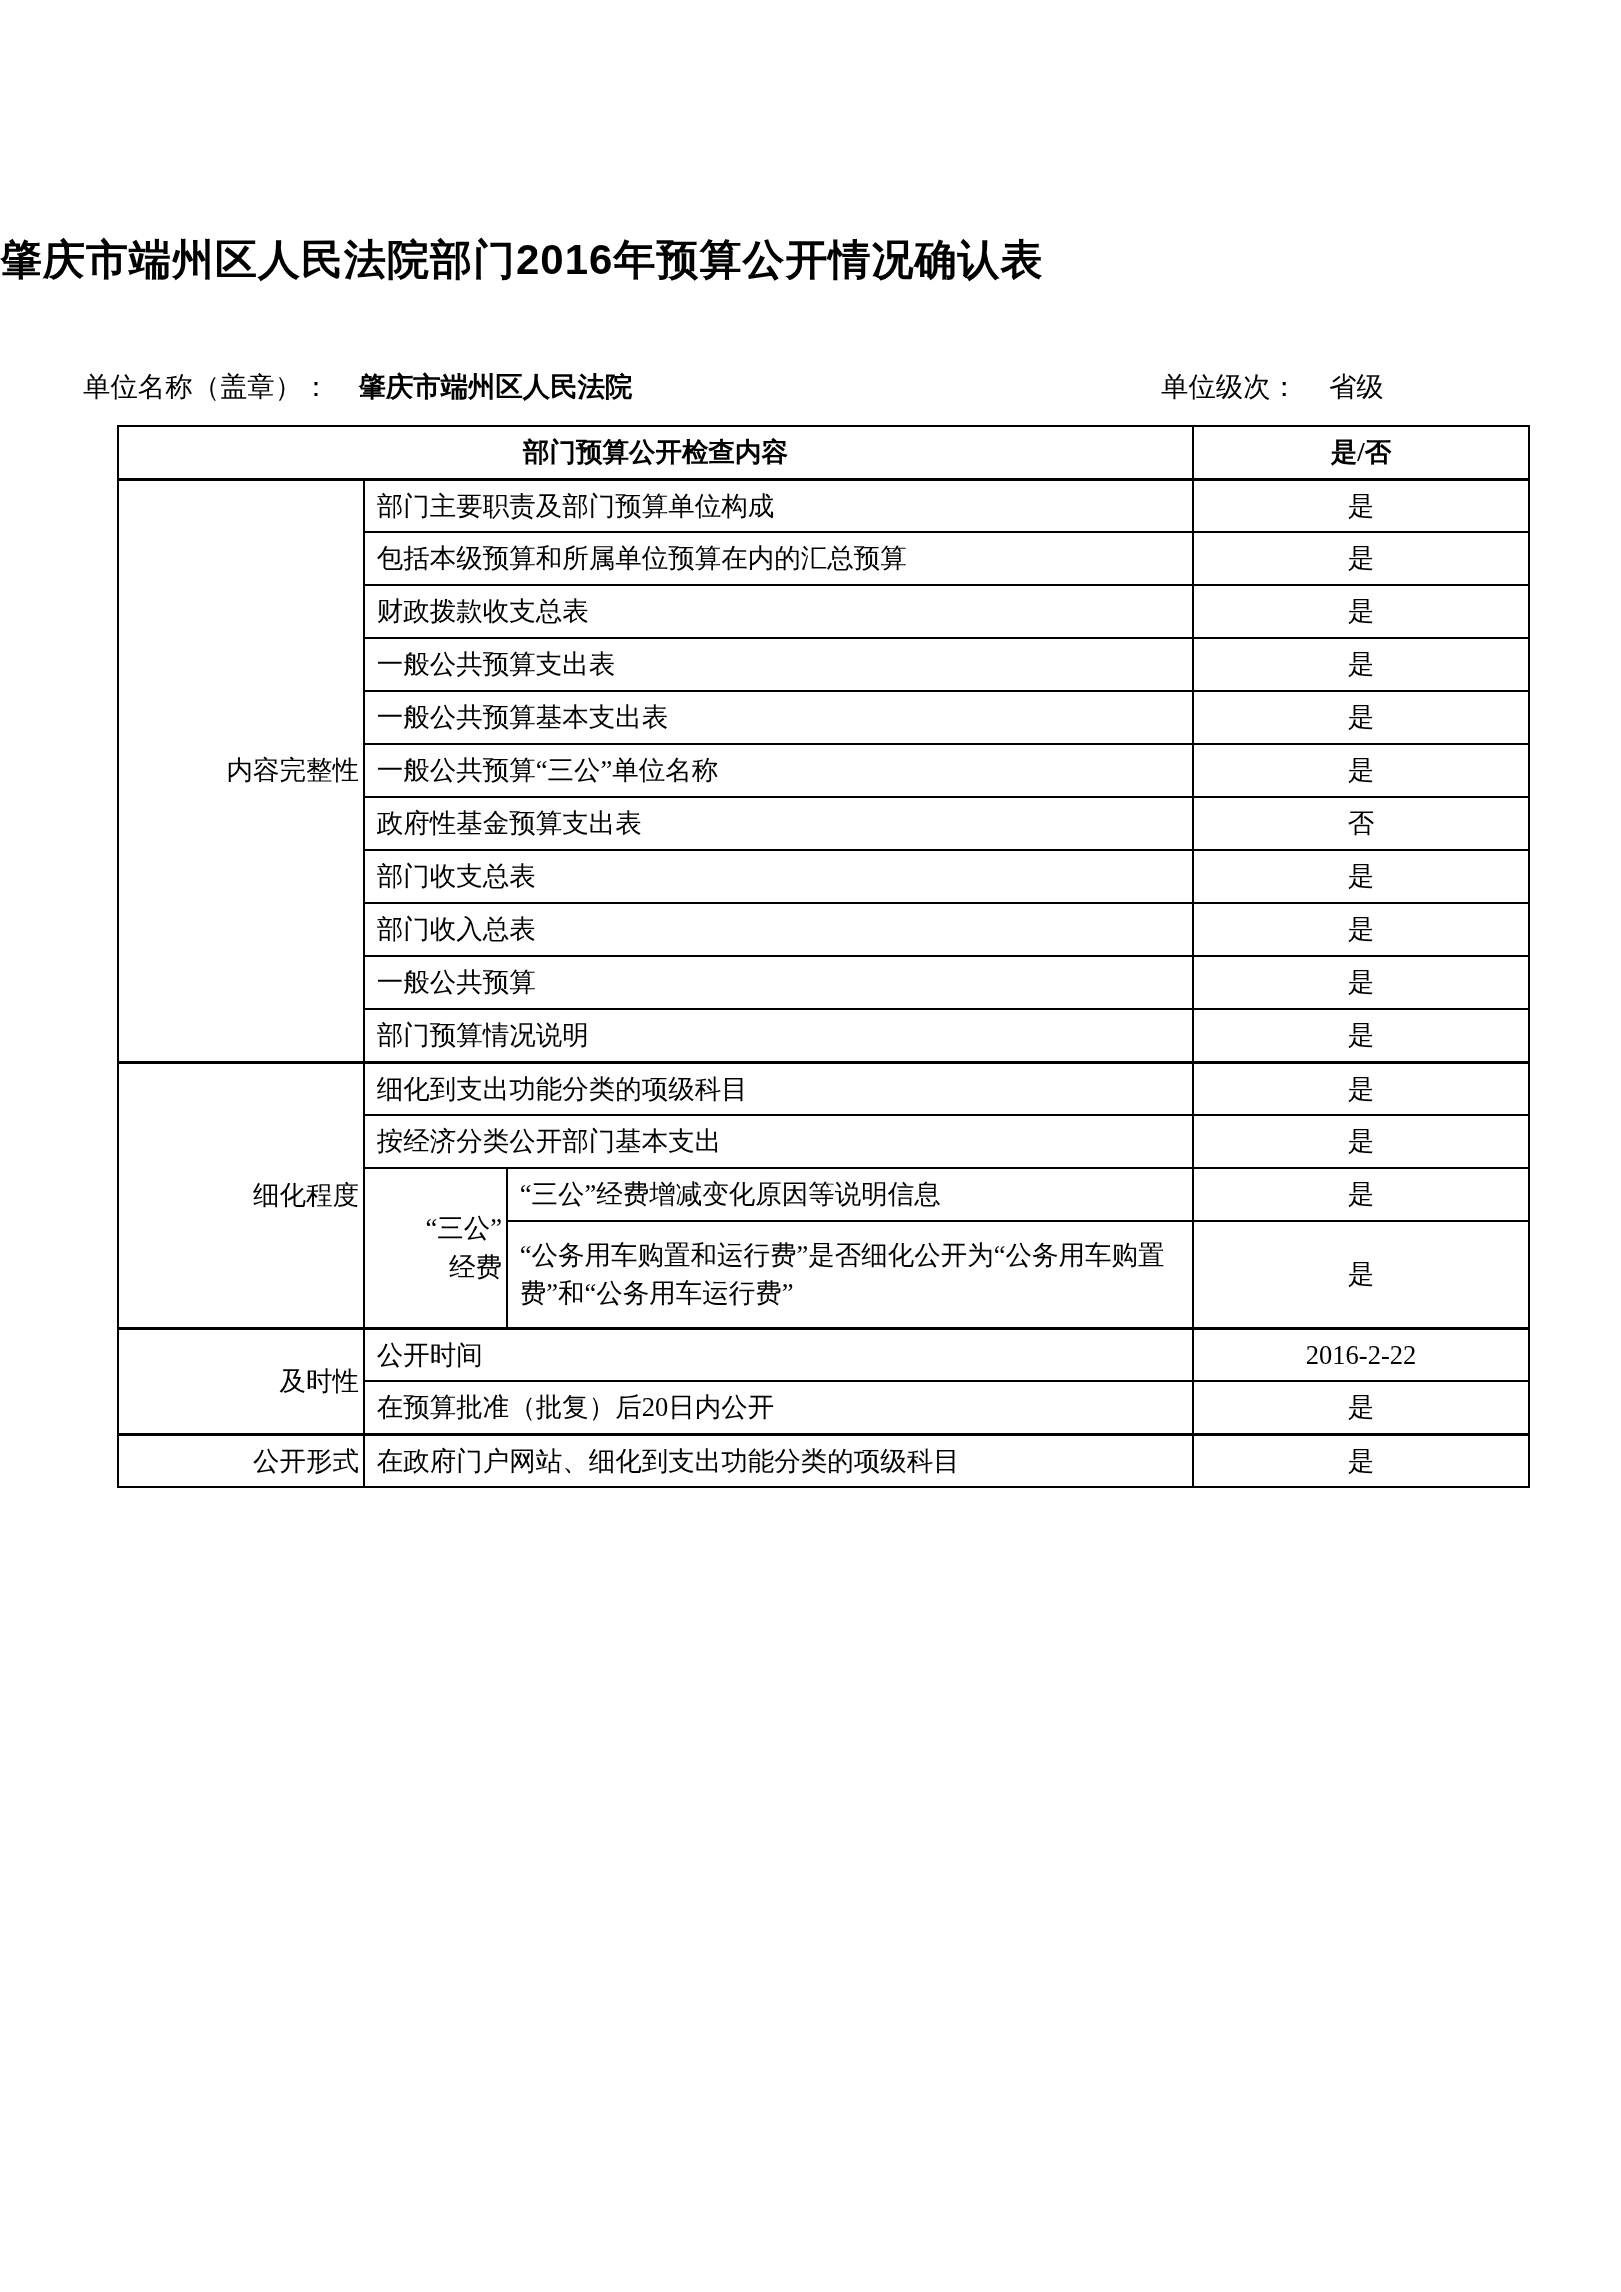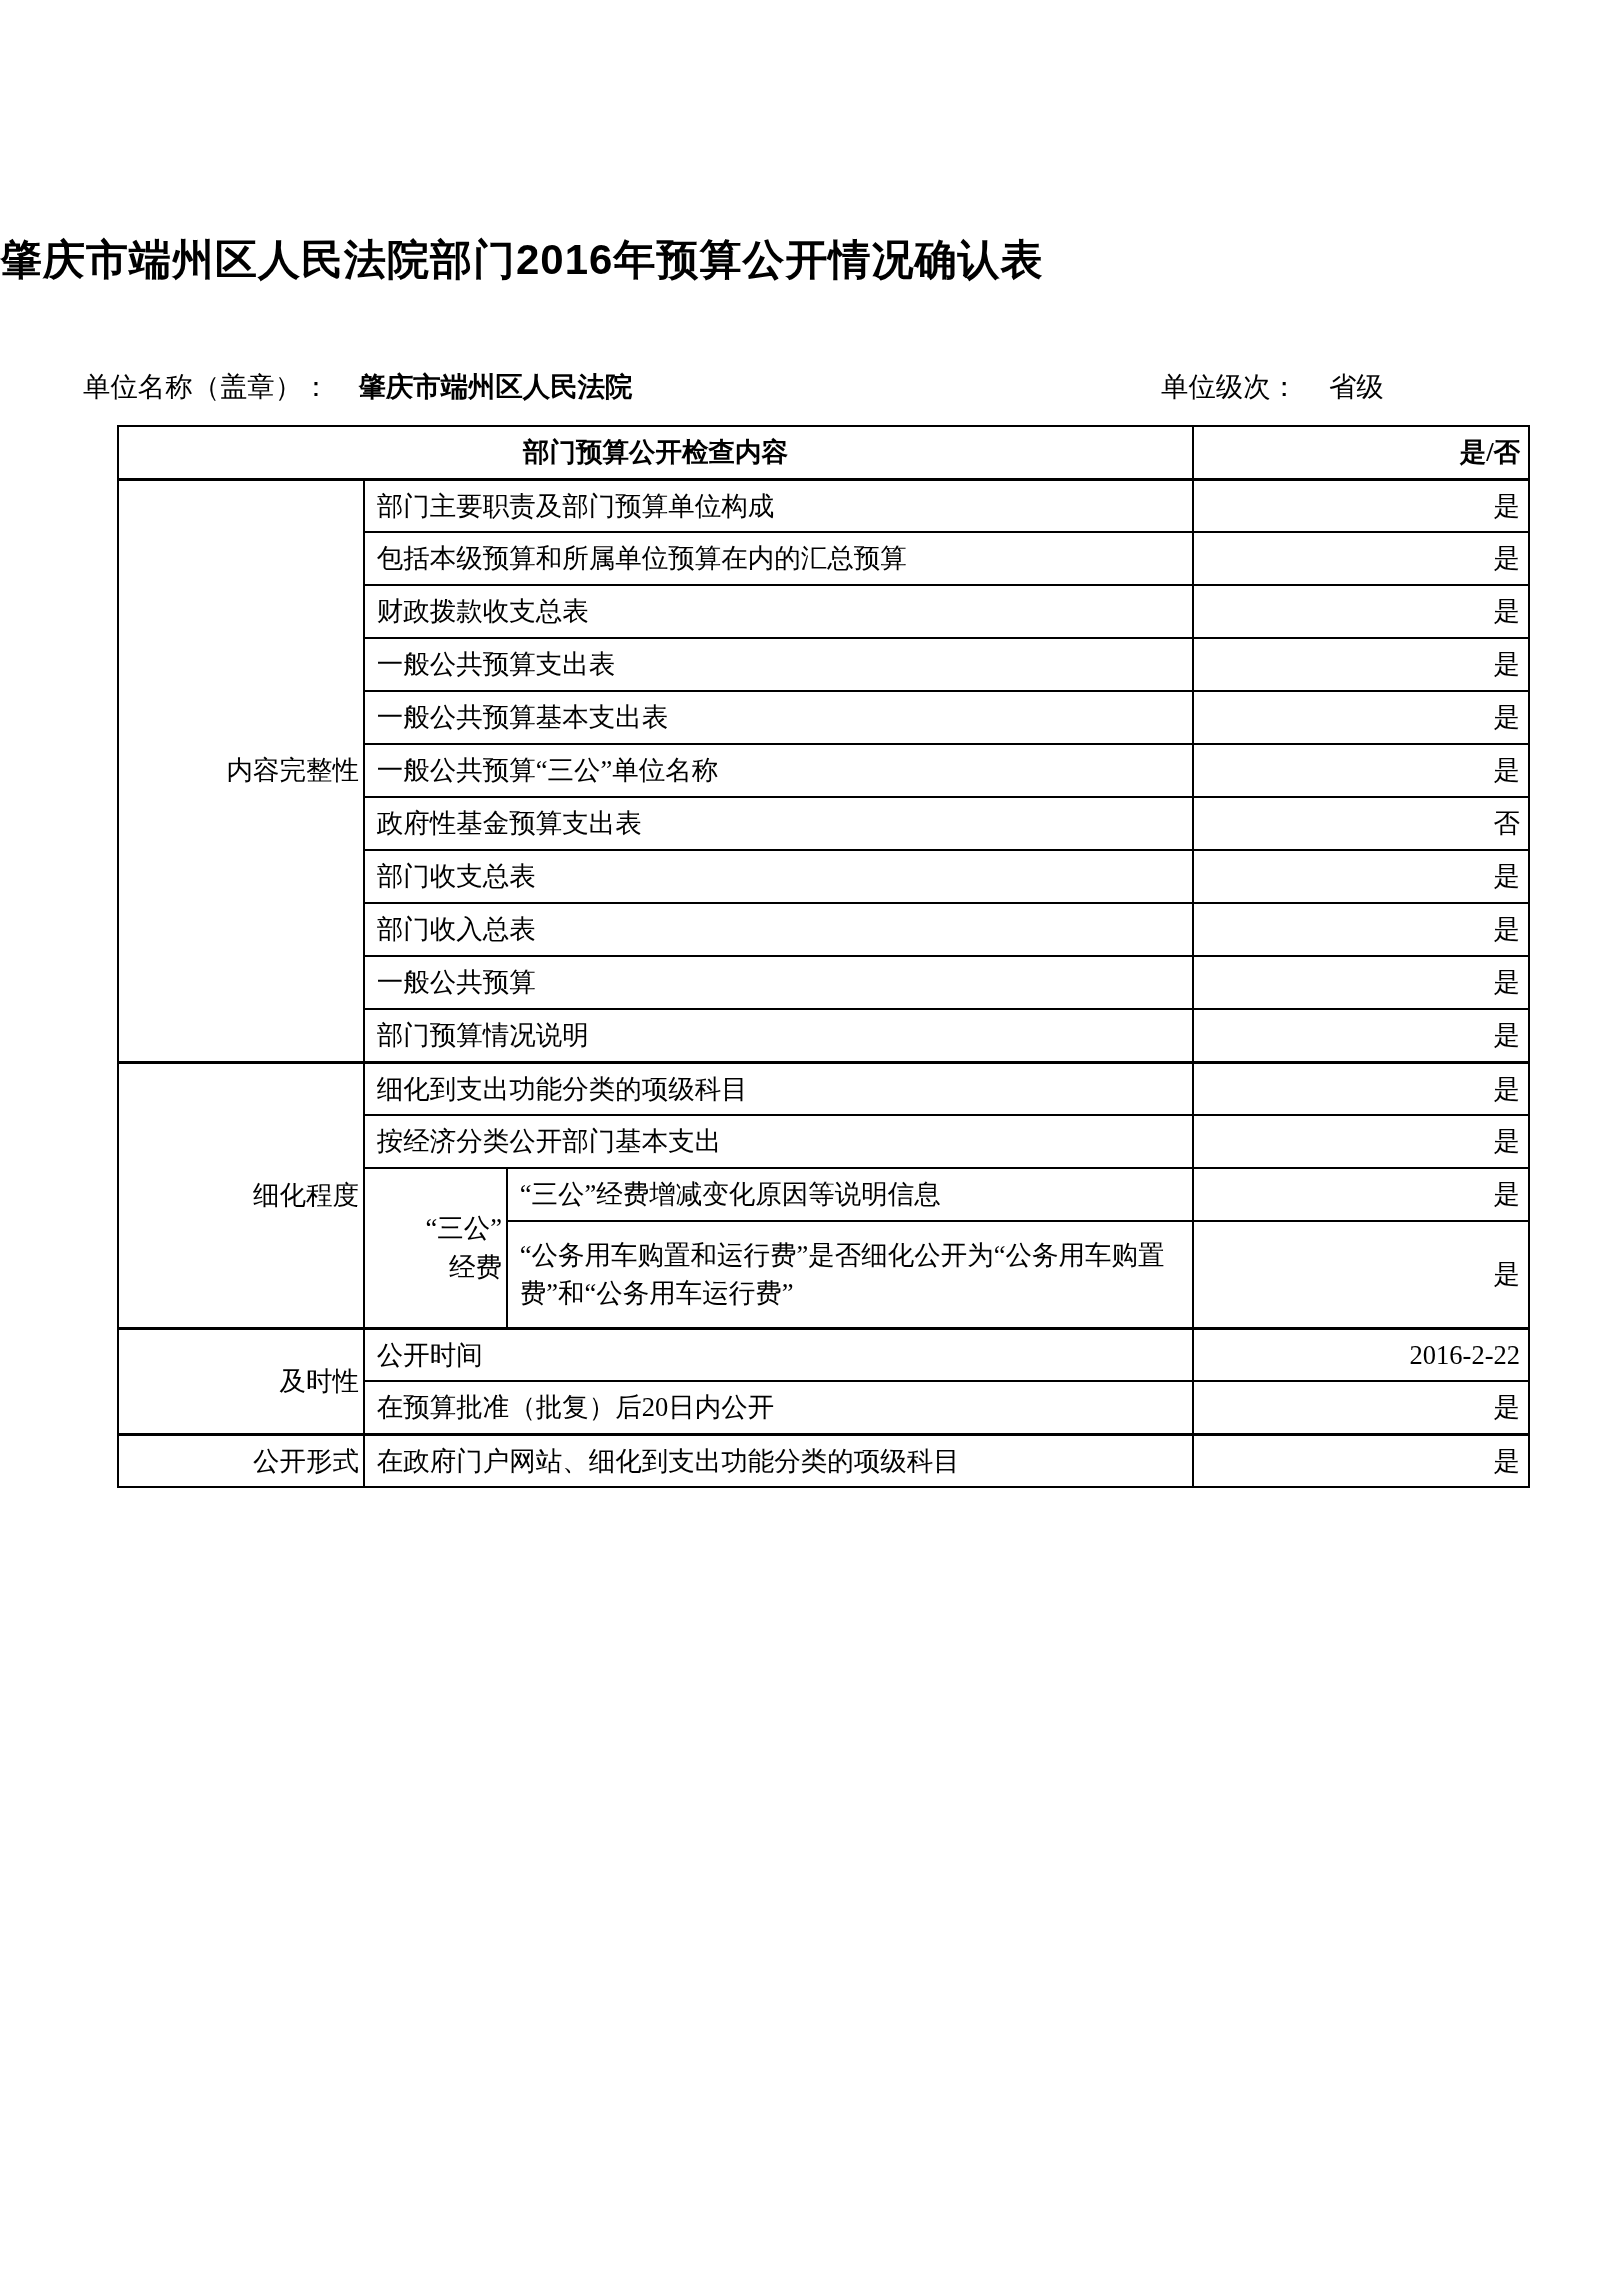--- a/index.html
+++ b/index.html
@@ -70,22 +70,22 @@
   }
   .confirm-table td.sec {
     text-align: right;
     padding: 0 3.9px;
   }
   .confirm-table td.sub {
     text-align: right;
     padding: 0 3.9px;
   }
   .confirm-table td.yn {
-    text-align: right;
-    padding: 0 8px;
+    text-align: center;
+    padding: 0 20px;
   }
 </style>
 </head>
 <body>
 
 <div class="doc-title">肇庆市端州区人民法院部门2016年预算公开情况确认表</div>
 
 <div class="info-line">
   <span class="info-label">单位名称（盖章）：</span><span class="unit-name-value">肇庆市端州区人民法院</span>
   <span class="unit-level-block">

